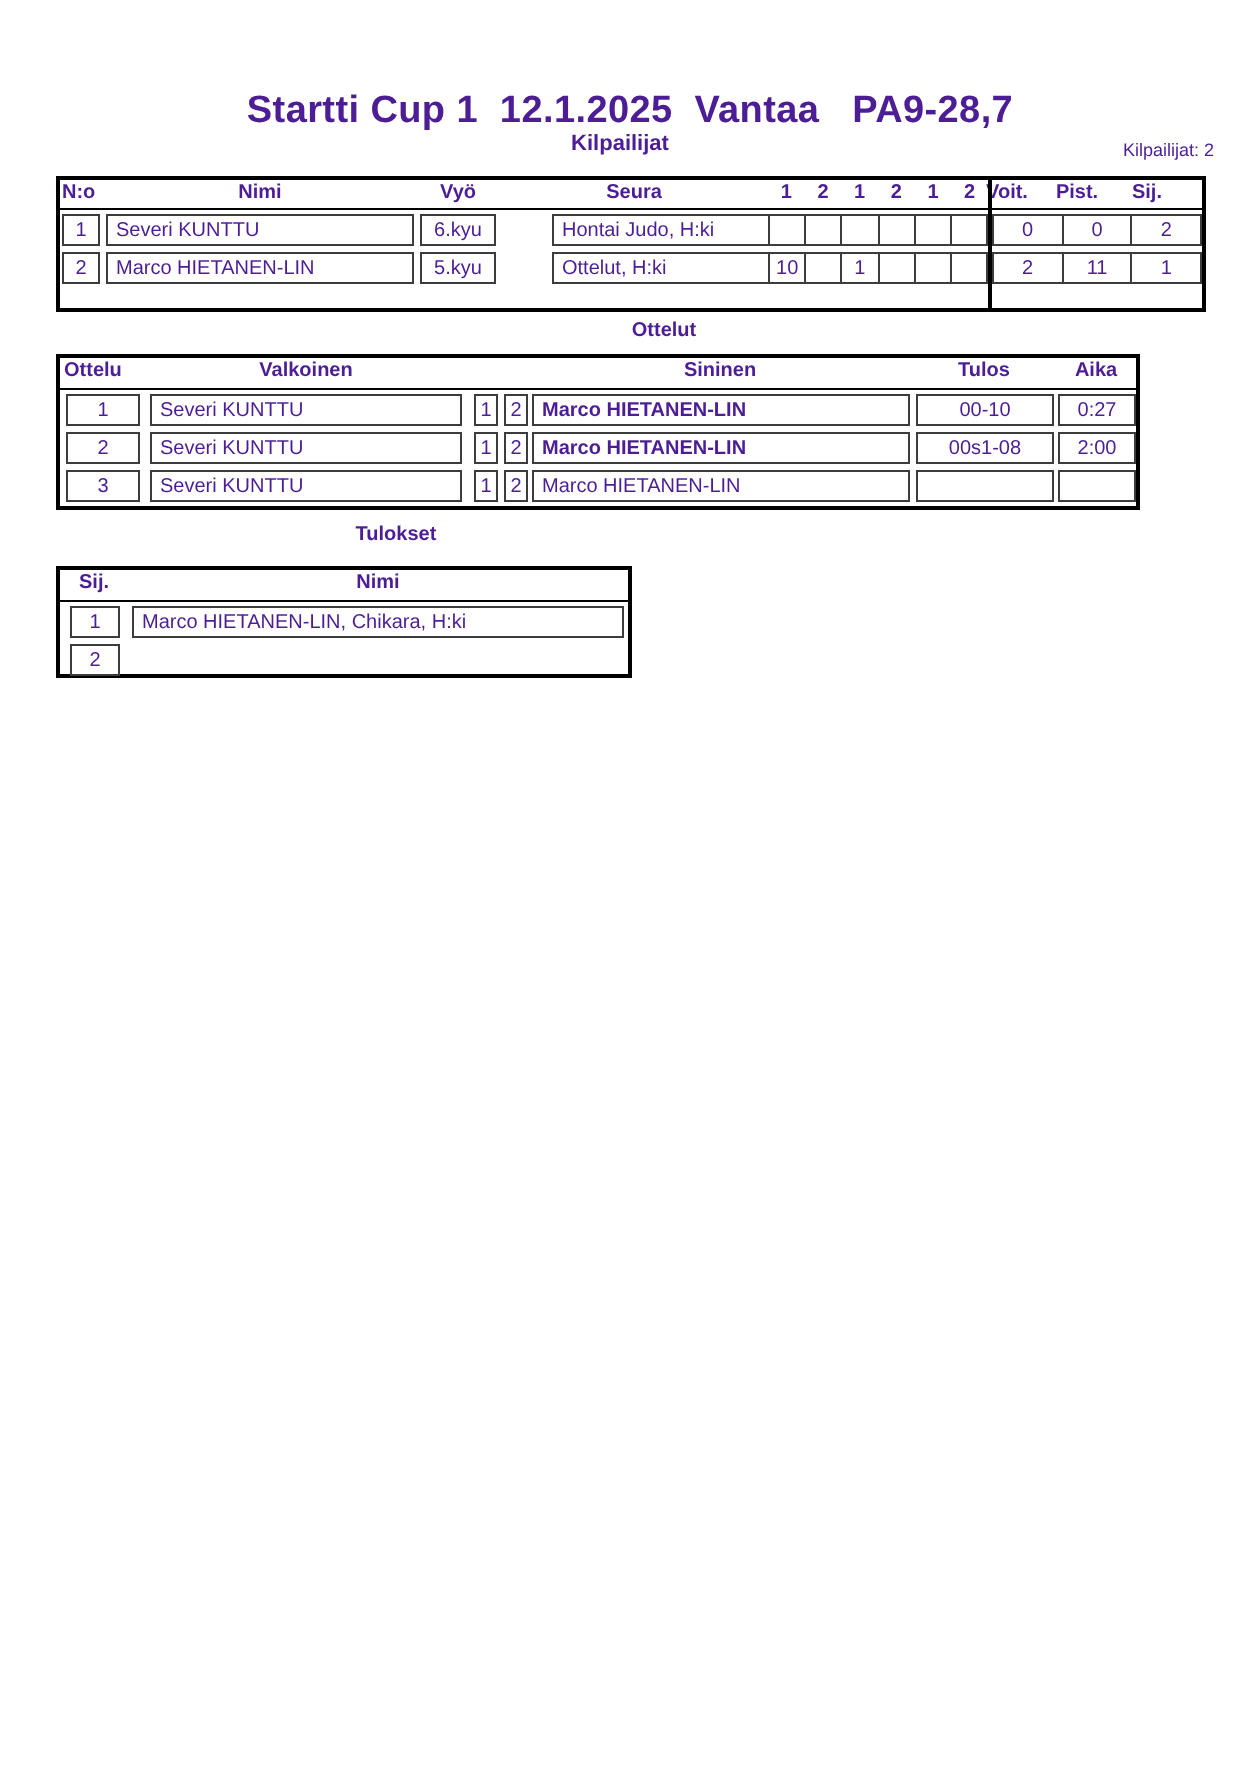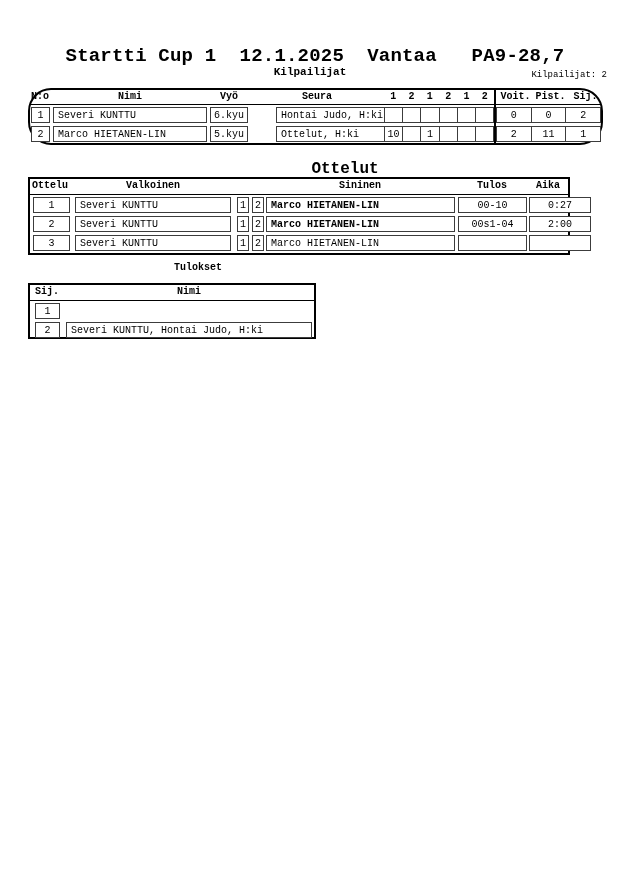--- a/index.html
+++ b/index.html
@@ -1,25 +1,25 @@
 <!DOCTYPE html>
 <html><head>
 <meta charset="utf-8">
 <style>
   html,body{margin:0;padding:0;background:#fff;}
   .page{position:relative;width:630px;height:891px;background:#ffffff;
-        font-family:Liberation Mono, monospace;color:#000000;overflow:hidden;}
+        font-family:Liberation Sans, sans-serif;color:#4c1d95;overflow:hidden;}
 
   .title{position:absolute;top:45px;left:0;width:100%;text-align:center;
          font-size:19px;font-weight:bold;white-space:pre;letter-spacing:0.2px;}
 
   .sec{position:absolute;transform:translateX(-50%);font-weight:bold;
        font-size:11px;white-space:nowrap;margin-left:44px;}
   #h-kilpailijat{left:266px;top:66px;}
-  #h-ottelut{left:301px;top:160px;font-size:16px;}
+  #h-ottelut{left:288px;top:160px;font-size:10px;}
   #h-tulokset{left:154px;top:262px;font-size:10px;}
   #count{position:absolute;top:70px;right:23px;font-size:9px;}
 
   .tbl{position:absolute;border:2px solid #000;box-sizing:border-box;background:#fff;}
   .hline{position:absolute;left:0;right:0;height:1px;background:#000;}
   .hl{position:absolute;top:1px;font-weight:bold;font-size:10px;white-space:nowrap;}
   .hl.c{transform:translateX(-50%);}
   .vdiv{position:absolute;top:0;bottom:0;width:2px;background:#000;}
 
   .box{position:absolute;border:1px solid #3c3c3c;box-sizing:border-box;
@@ -31,42 +31,42 @@
 
   .strip{position:absolute;border:1px solid #3c3c3c;box-sizing:border-box;
          display:flex;background:#fff;}
   .strip>div{flex:1;border-right:1px solid #3c3c3c;display:flex;align-items:center;
              justify-content:center;font-size:10px;overflow:hidden;}
   .strip>div:last-child{border-right:0;}
   .hstrip{position:absolute;display:flex;top:1px;}
   .hstrip>div{flex:1;text-align:center;font-weight:bold;font-size:10px;}
 
   
-  #tbl-k{left:28px;top:88px;width:575px;height:57px;border-radius:23px;}
+  #tbl-k{left:28px;top:88px;width:575px;height:68px;}
   #tbl-k .hline{top:14px;}
   #tbl-k .vdiv{left:464px;}
   .k-row{height:16px;}
   .k-no{left:1px;width:19px;}
   .k-nimi{left:23px;width:154px;}
   .k-vyo{left:180px;width:38px;}
   .k-seura{left:222px;width:130px;margin-left:24px;}
   .k-scores{left:354px;width:110px;height:16px;}
   .k-voit{left:466px;width:105px;height:16px;}
   .k-r0{top:17px;} .k-r1{top:36px;}
 
   
   #tbl-o{left:28px;top:177px;width:542px;height:78px;}
   #tbl-o .hline{top:15px;}
   .o-no{left:3px;width:37px;}
   .o-valk{left:45px;width:156px;}
   .o-c1{left:207px;width:12px;}
   .o-c2{left:222px;width:12px;}
   .o-sin{left:236px;width:189px;}
   .o-tulos{left:428px;width:69px;}
-  .o-aika{left:499px;width:62px;}
+  .o-aika{left:499px;width:39px;}
   .o-r0{top:18px;} .o-r1{top:37px;} .o-r2{top:56px;}
   .o-row{height:16px;}
 
   
   #tbl-t{left:28px;top:283px;width:288px;height:56px;}
   #tbl-t .hline{top:15px;}
   .t-sij{left:5px;width:25px;}
   .t-nimi{left:36px;width:246px;}
   .t-r0{top:18px;} .t-r1{top:37px;}
   .t-row{height:16px;}
@@ -86,21 +86,21 @@
     <div class="hl c" style="left:199px">Vyö</div>
     <div class="hl c" style="left:287px">Seura</div>
     <div class="hstrip" style="left:354px;width:110px">
       <div>1</div>
       <div>2</div>
       <div>1</div>
       <div>2</div>
       <div>1</div>
       <div>2</div>
     </div>
-    <div class="hstrip" style="left:468px;width:105px">
+    <div class="hstrip" style="left:456px;width:105px">
       <div>Voit.</div>
       <div>Pist.</div>
       <div>Sij.</div>
     </div>
     <div class="hline"></div>
     <div class="vdiv"></div>
 
     <div class="box center k-row k-r0 k-no">1</div>
     <div class="box left k-row k-r0 k-nimi">Severi KUNTTU</div>
     <div class="box center k-row k-r0 k-vyo">6.kyu</div>
@@ -154,38 +154,38 @@
     <div class="box center o-row o-r0 o-c2">2</div>
     <div class="box left bold o-row o-r0 o-sin">Marco HIETANEN-LIN</div>
     <div class="box center o-row o-r0 o-tulos">00-10</div>
     <div class="box center o-row o-r0 o-aika">0:27</div>
 
     <div class="box center o-row o-r1 o-no">2</div>
     <div class="box left o-row o-r1 o-valk">Severi KUNTTU</div>
     <div class="box center o-row o-r1 o-c1">1</div>
     <div class="box center o-row o-r1 o-c2">2</div>
     <div class="box left bold o-row o-r1 o-sin">Marco HIETANEN-LIN</div>
-    <div class="box center o-row o-r1 o-tulos">00s1-04</div>
+    <div class="box center o-row o-r1 o-tulos">00s1-08</div>
     <div class="box center o-row o-r1 o-aika">2:00</div>
 
     <div class="box center o-row o-r2 o-no">3</div>
     <div class="box left o-row o-r2 o-valk">Severi KUNTTU</div>
     <div class="box center o-row o-r2 o-c1">1</div>
     <div class="box center o-row o-r2 o-c2">2</div>
     <div class="box left o-row o-r2 o-sin">Marco HIETANEN-LIN</div>
     <div class="box center o-row o-r2 o-tulos"></div>
     <div class="box center o-row o-r2 o-aika"></div>
   </div>
 
   <div class="sec" id="h-tulokset">Tulokset</div>
 
   <div class="tbl" id="tbl-t">
     <div class="hl c" style="left:17px">Sij.</div>
     <div class="hl c" style="left:159px">Nimi</div>
     <div class="hline"></div>
 
     <div class="box center t-row t-r0 t-sij">1</div>
+    <div class="box left t-row t-r0 t-nimi">Marco HIETANEN-LIN, Chikara, H:ki</div>
 
     <div class="box center t-row t-r1 t-sij">2</div>
-    <div class="box left t-row t-r1 t-nimi">Severi KUNTTU, Hontai Judo, H:ki</div>
   </div>
 
 </div>
 
 </body></html>

